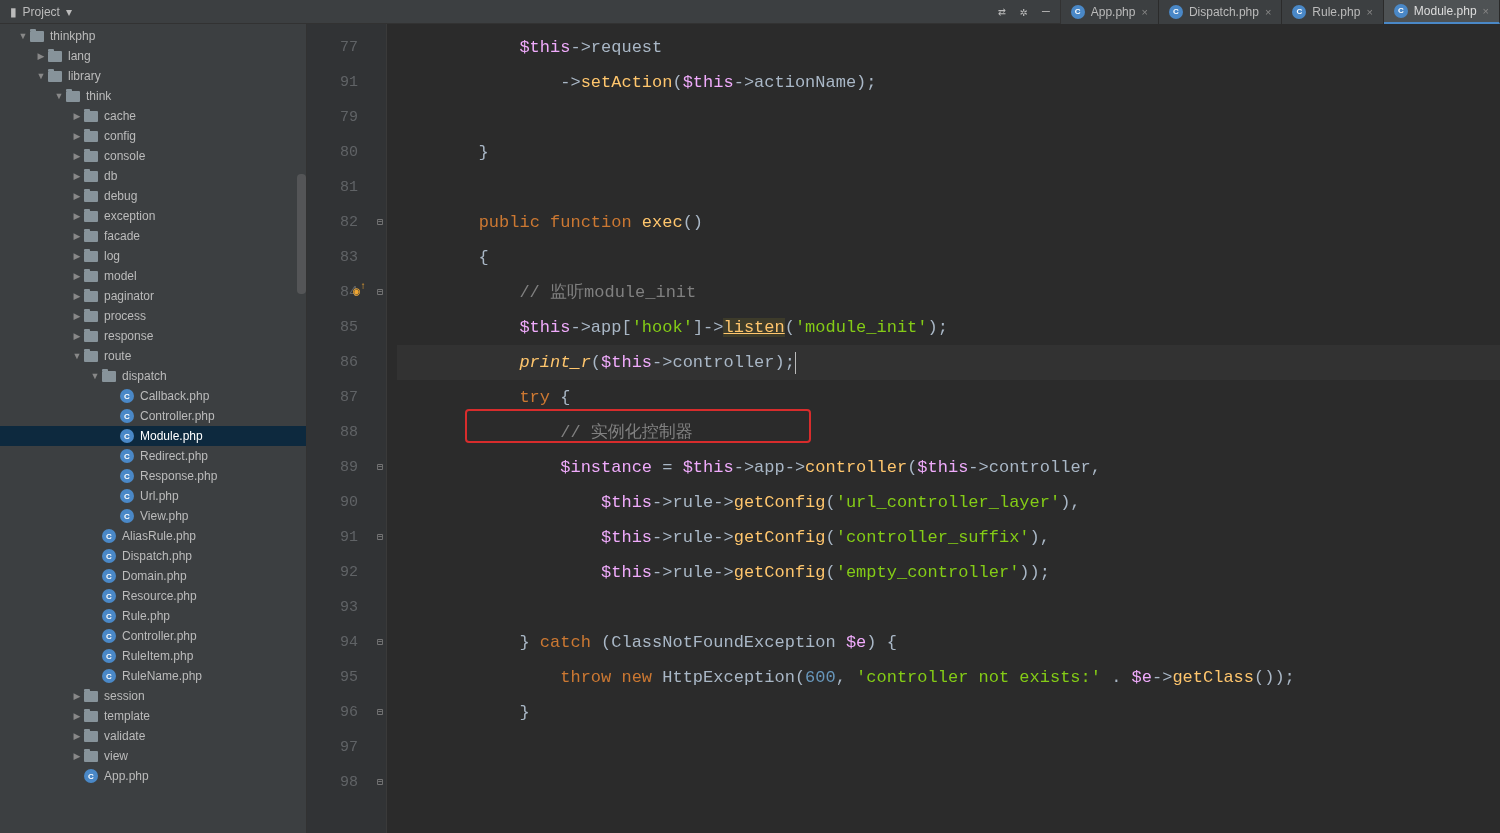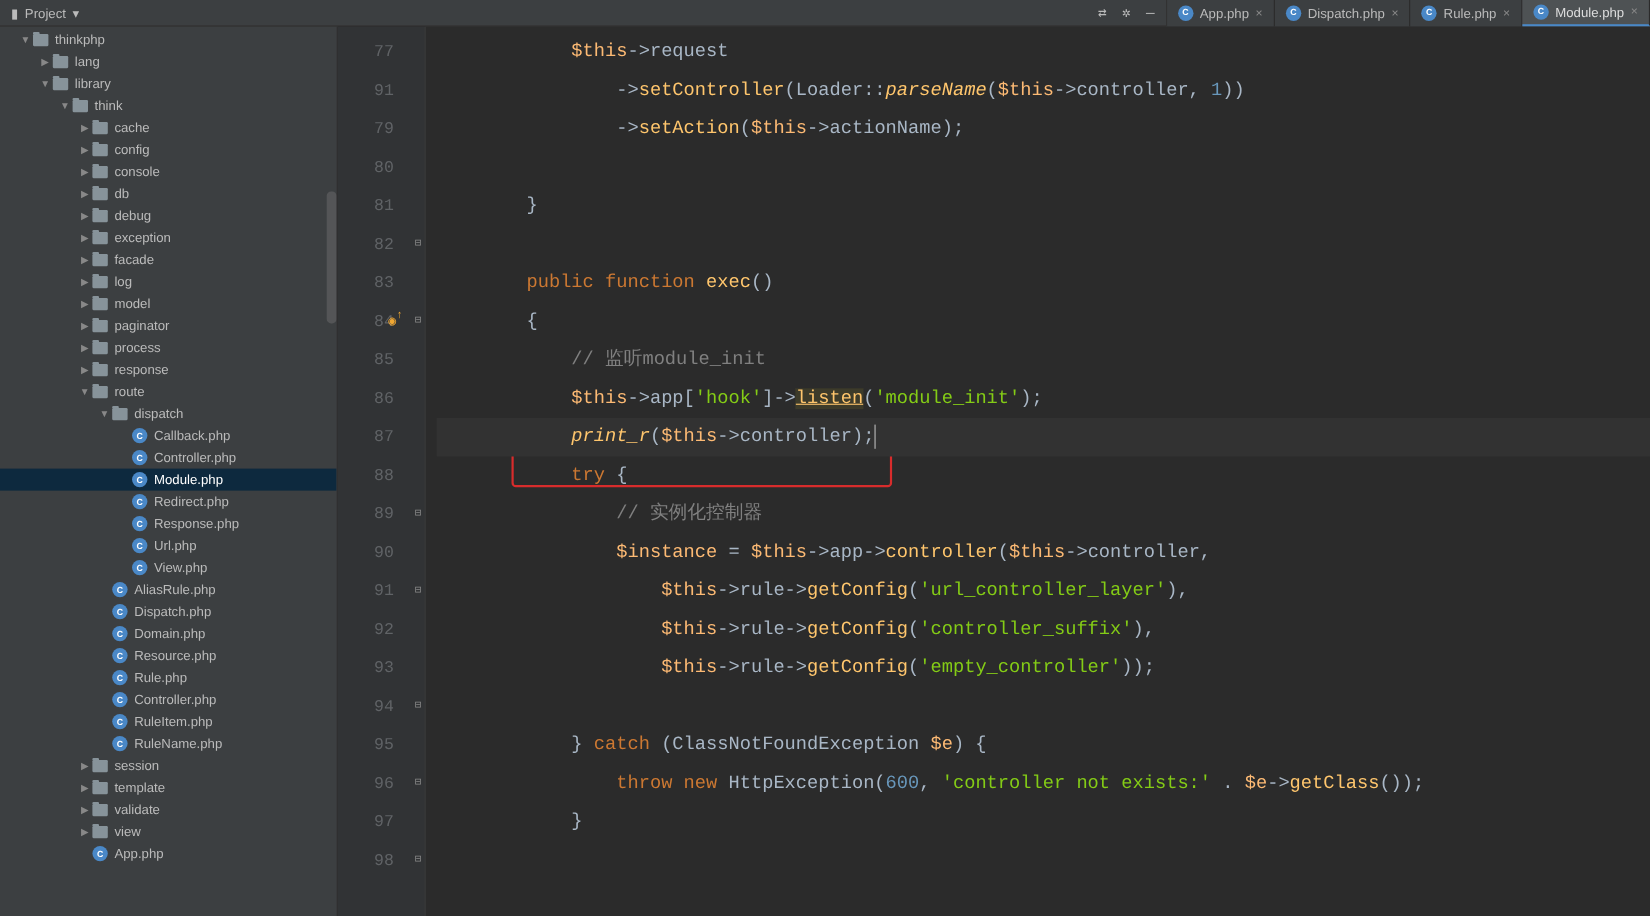--- a/index.html
+++ b/index.html
@@ -142,21 +142,21 @@
 .code {
   flex: 1;
   padding: 6px 0 6px 10px;
   font-size: 17px;
   line-height: 35px;
   position: relative;
 }
 .line { height: 35px; white-space: pre; position: relative; }
 .line.hl { background: #323232; }
 .kw { color: #cc7832; }
-.var { color: #fdba74; }
+.var { color: #f0abfc; }
 .str { color: #84cc16; }
 .num { color: #6897bb; }
 .call { color: #ffc66d; }
 .mcall { color: #ffc66d; }
 .comment { color: #808080; }
 .italic { font-style: italic; }
 .listen {
   background: #3d3b2a;
   color: #ffc66d;
   text-decoration: underline;
@@ -451,21 +451,20 @@
         <div class="ln">93</div>
         <div class="ln" style="position: relative;">94<span class="fold">⊟</span></div>
         <div class="ln">95</div>
         <div class="ln" style="position: relative;">96<span class="fold">⊟</span></div>
         <div class="ln">97</div>
         <div class="ln" style="position: relative;">98<span class="fold">⊟</span></div>
       </div>
     <div class="code" id="code">
       <div class="hl-box"></div>
     <div class="line">            <span class="var">$this</span>-&gt;request</div>
-        <div class="line">                -&gt;<span class="mcall">setController</span>(Loader::<span class="mcall italic">parseName</span>(<span class="var">$this</span>-&gt;controller, <span class="num">1</span>))</div>
         <div class="line">                -&gt;<span class="mcall">setAction</span>(<span class="var">$this</span>-&gt;actionName);</div>
         <div class="line">&nbsp;</div>
         <div class="line">        }</div>
         <div class="line">&nbsp;</div>
         <div class="line">        <span class="kw">public function</span> <span class="call">exec</span>()</div>
         <div class="line">        {</div>
         <div class="line">            <span class="comment">// 监听module_init</span></div>
         <div class="line">            <span class="var">$this</span>-&gt;app[<span class="str">'hook'</span>]-&gt;<span class="listen">listen</span>(<span class="str">'module_init'</span>);</div>
         <div class="line hl">            <span class="call italic">print_r</span>(<span class="var">$this</span>-&gt;controller);<span class="caret"></span></div>
         <div class="line">            <span class="kw">try</span> {</div>

